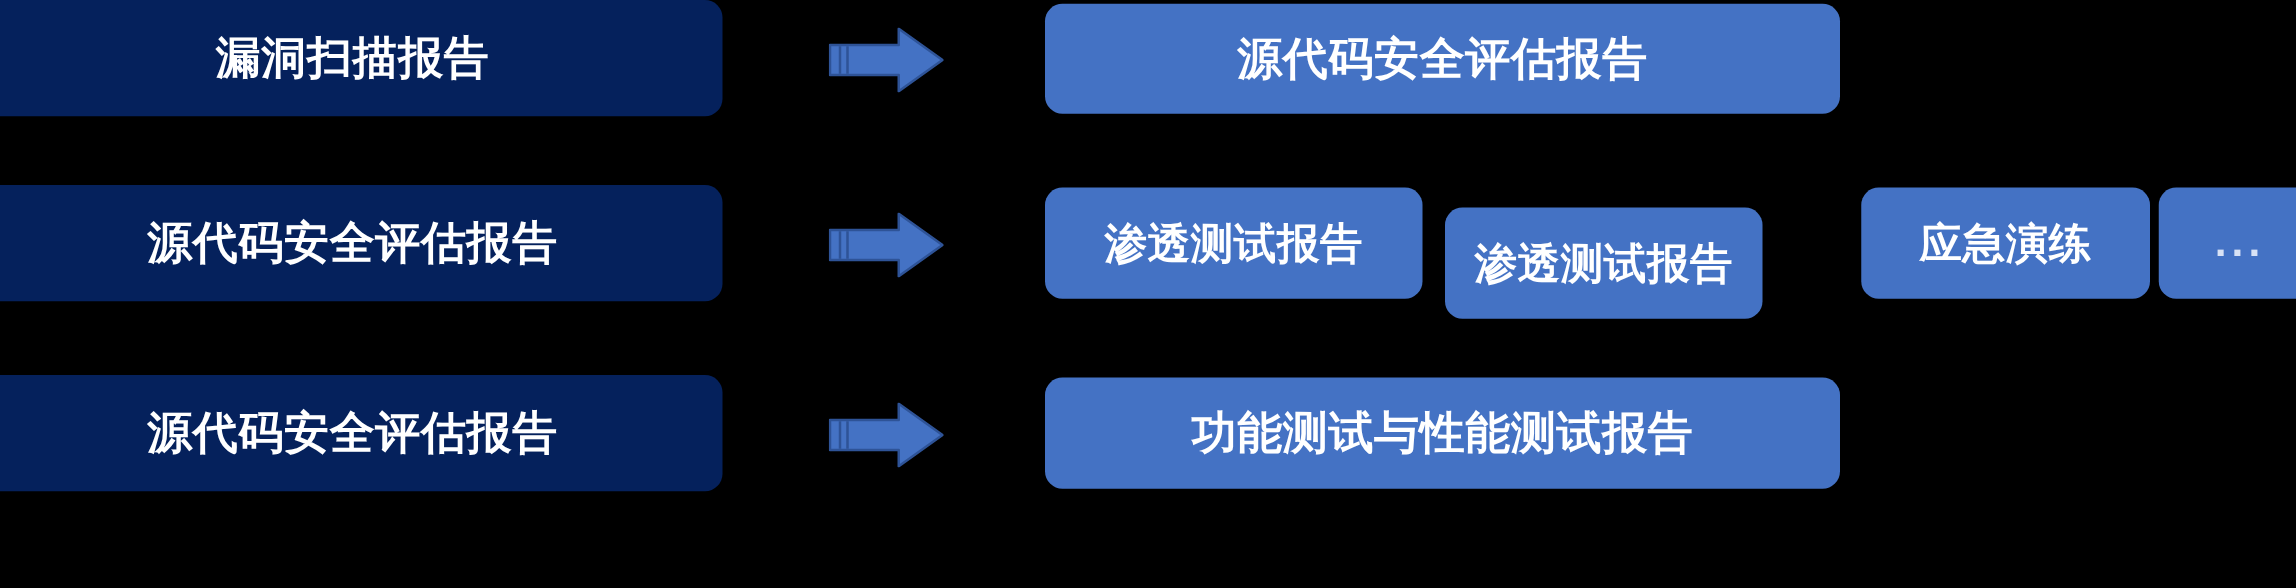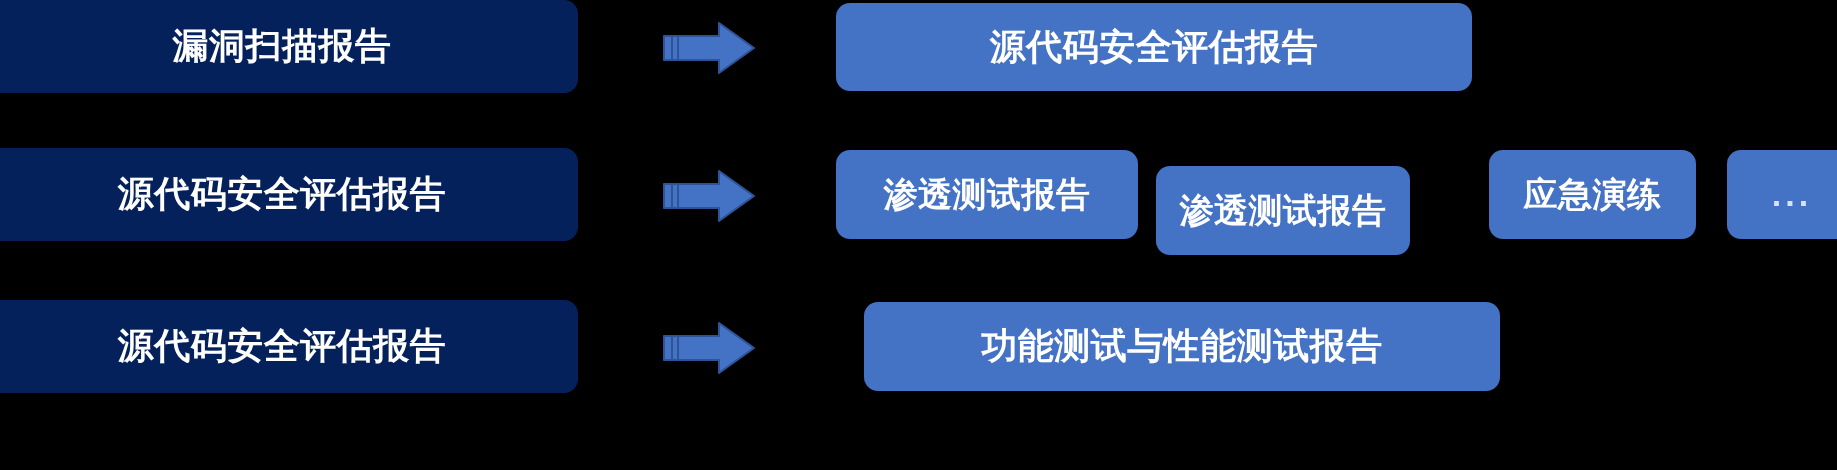--- a/index.html
+++ b/index.html
@@ -90,21 +90,21 @@
     </div>
 
     <div class="box dst" style="left:836px; top:2px; width:302px; height:89px; font-size:34px;">
       <span>渗透测试报告</span>
     </div>
 
     <div class="box dst" style="left:1156px; top:2px; width:254px; height:89px; font-size:34px;margin-top:16px;">
       <span>渗透测试报告</span>
     </div>
 
-    <div class="box dst" style="left:1489px; top:2px; width:207px; height:89px; font-size:34px;">
+    <div class="box dst" style="left:1489px; top:2px; width:231px; height:89px; font-size:34px;">
       <span>应急演练</span>
     </div>
 
     <div class="box dst" style="left:1727px; top:2px; width:130px; height:89px; font-size:34px; letter-spacing:4px; color:#d8e2f5;">
       <span>...</span>
     </div>
   </div>
 
   <div class="row" style="top:300px;height:110px;">
 
@@ -113,18 +113,18 @@
     </div>
 
     <div class="arrow" style="left:663px; top:22px; width:92px; height:52px;">
       <svg width="92" height="52" viewBox="0 0 92 52">
         <path d="M1 14 L56 14 L56 1 L91 26 L56 51 L56 38 L1 38 Z" fill="#4472C4" stroke="#2E5397" stroke-width="2" stroke-linejoin="round"></path>
         <line x1="9" y1="15" x2="9" y2="37" stroke="#2E5397" stroke-width="2"></line>
         <line x1="15" y1="15" x2="15" y2="37" stroke="#2E5397" stroke-width="2"></line>
       </svg>
     </div>
 
-    <div class="box dst" style="left:836px; top:2px; width:636px; height:89px; font-size:36px;margin-left:28px;">
+    <div class="box dst" style="left:836px; top:2px; width:636px; height:89px; font-size:36px;">
       <span>功能测试与性能测试报告</span>
     </div>
   </div>
 
 </div>
 
 </body></html>

